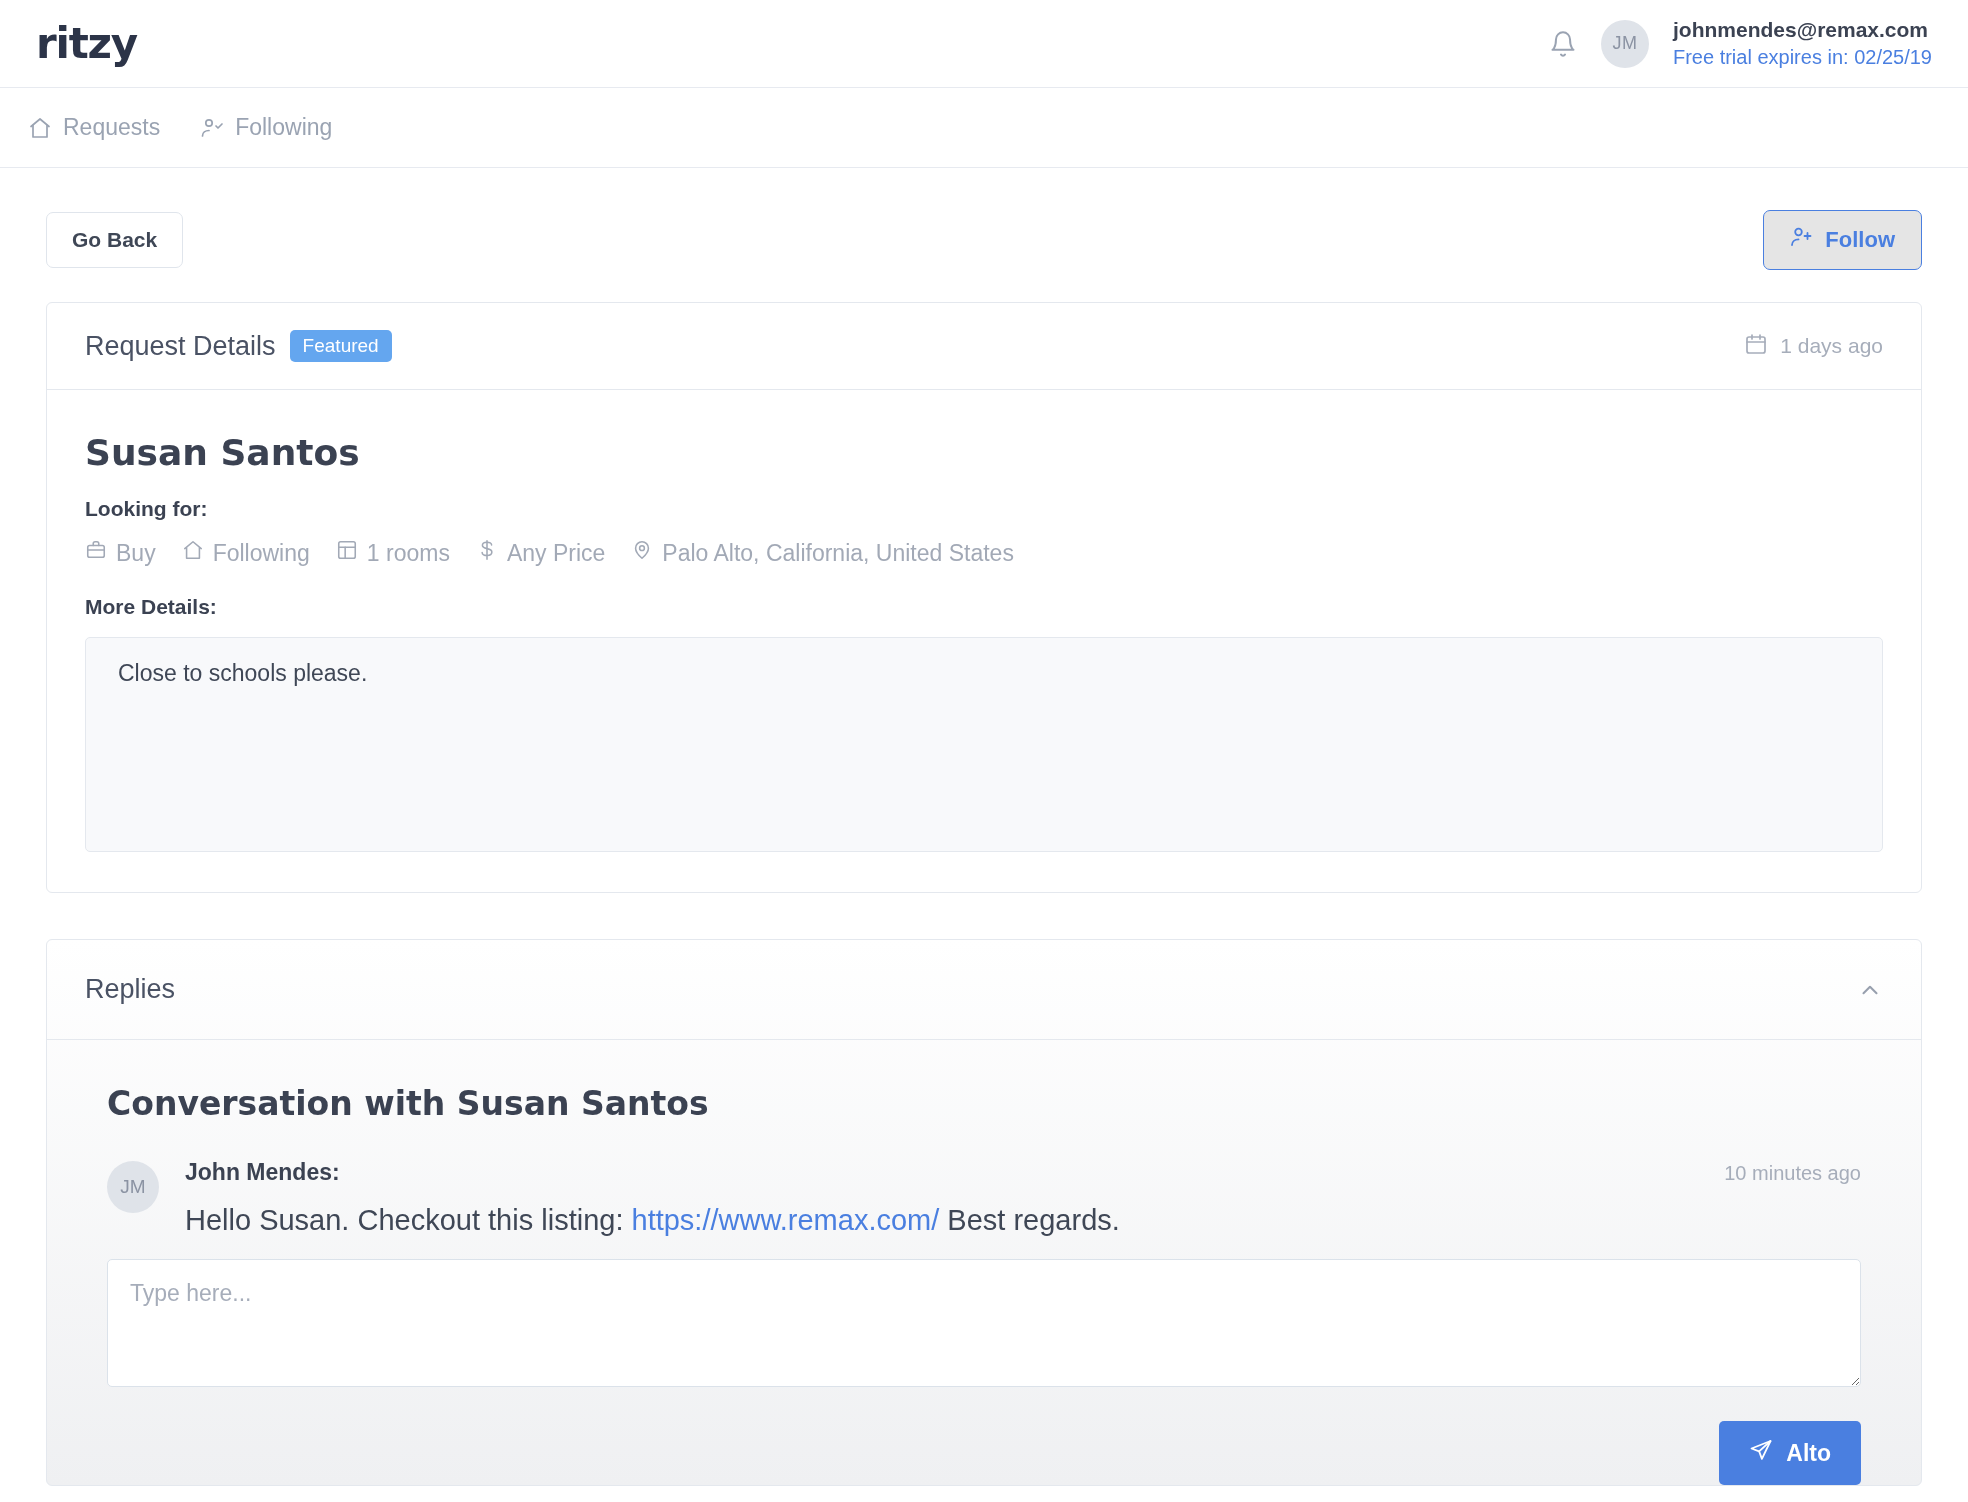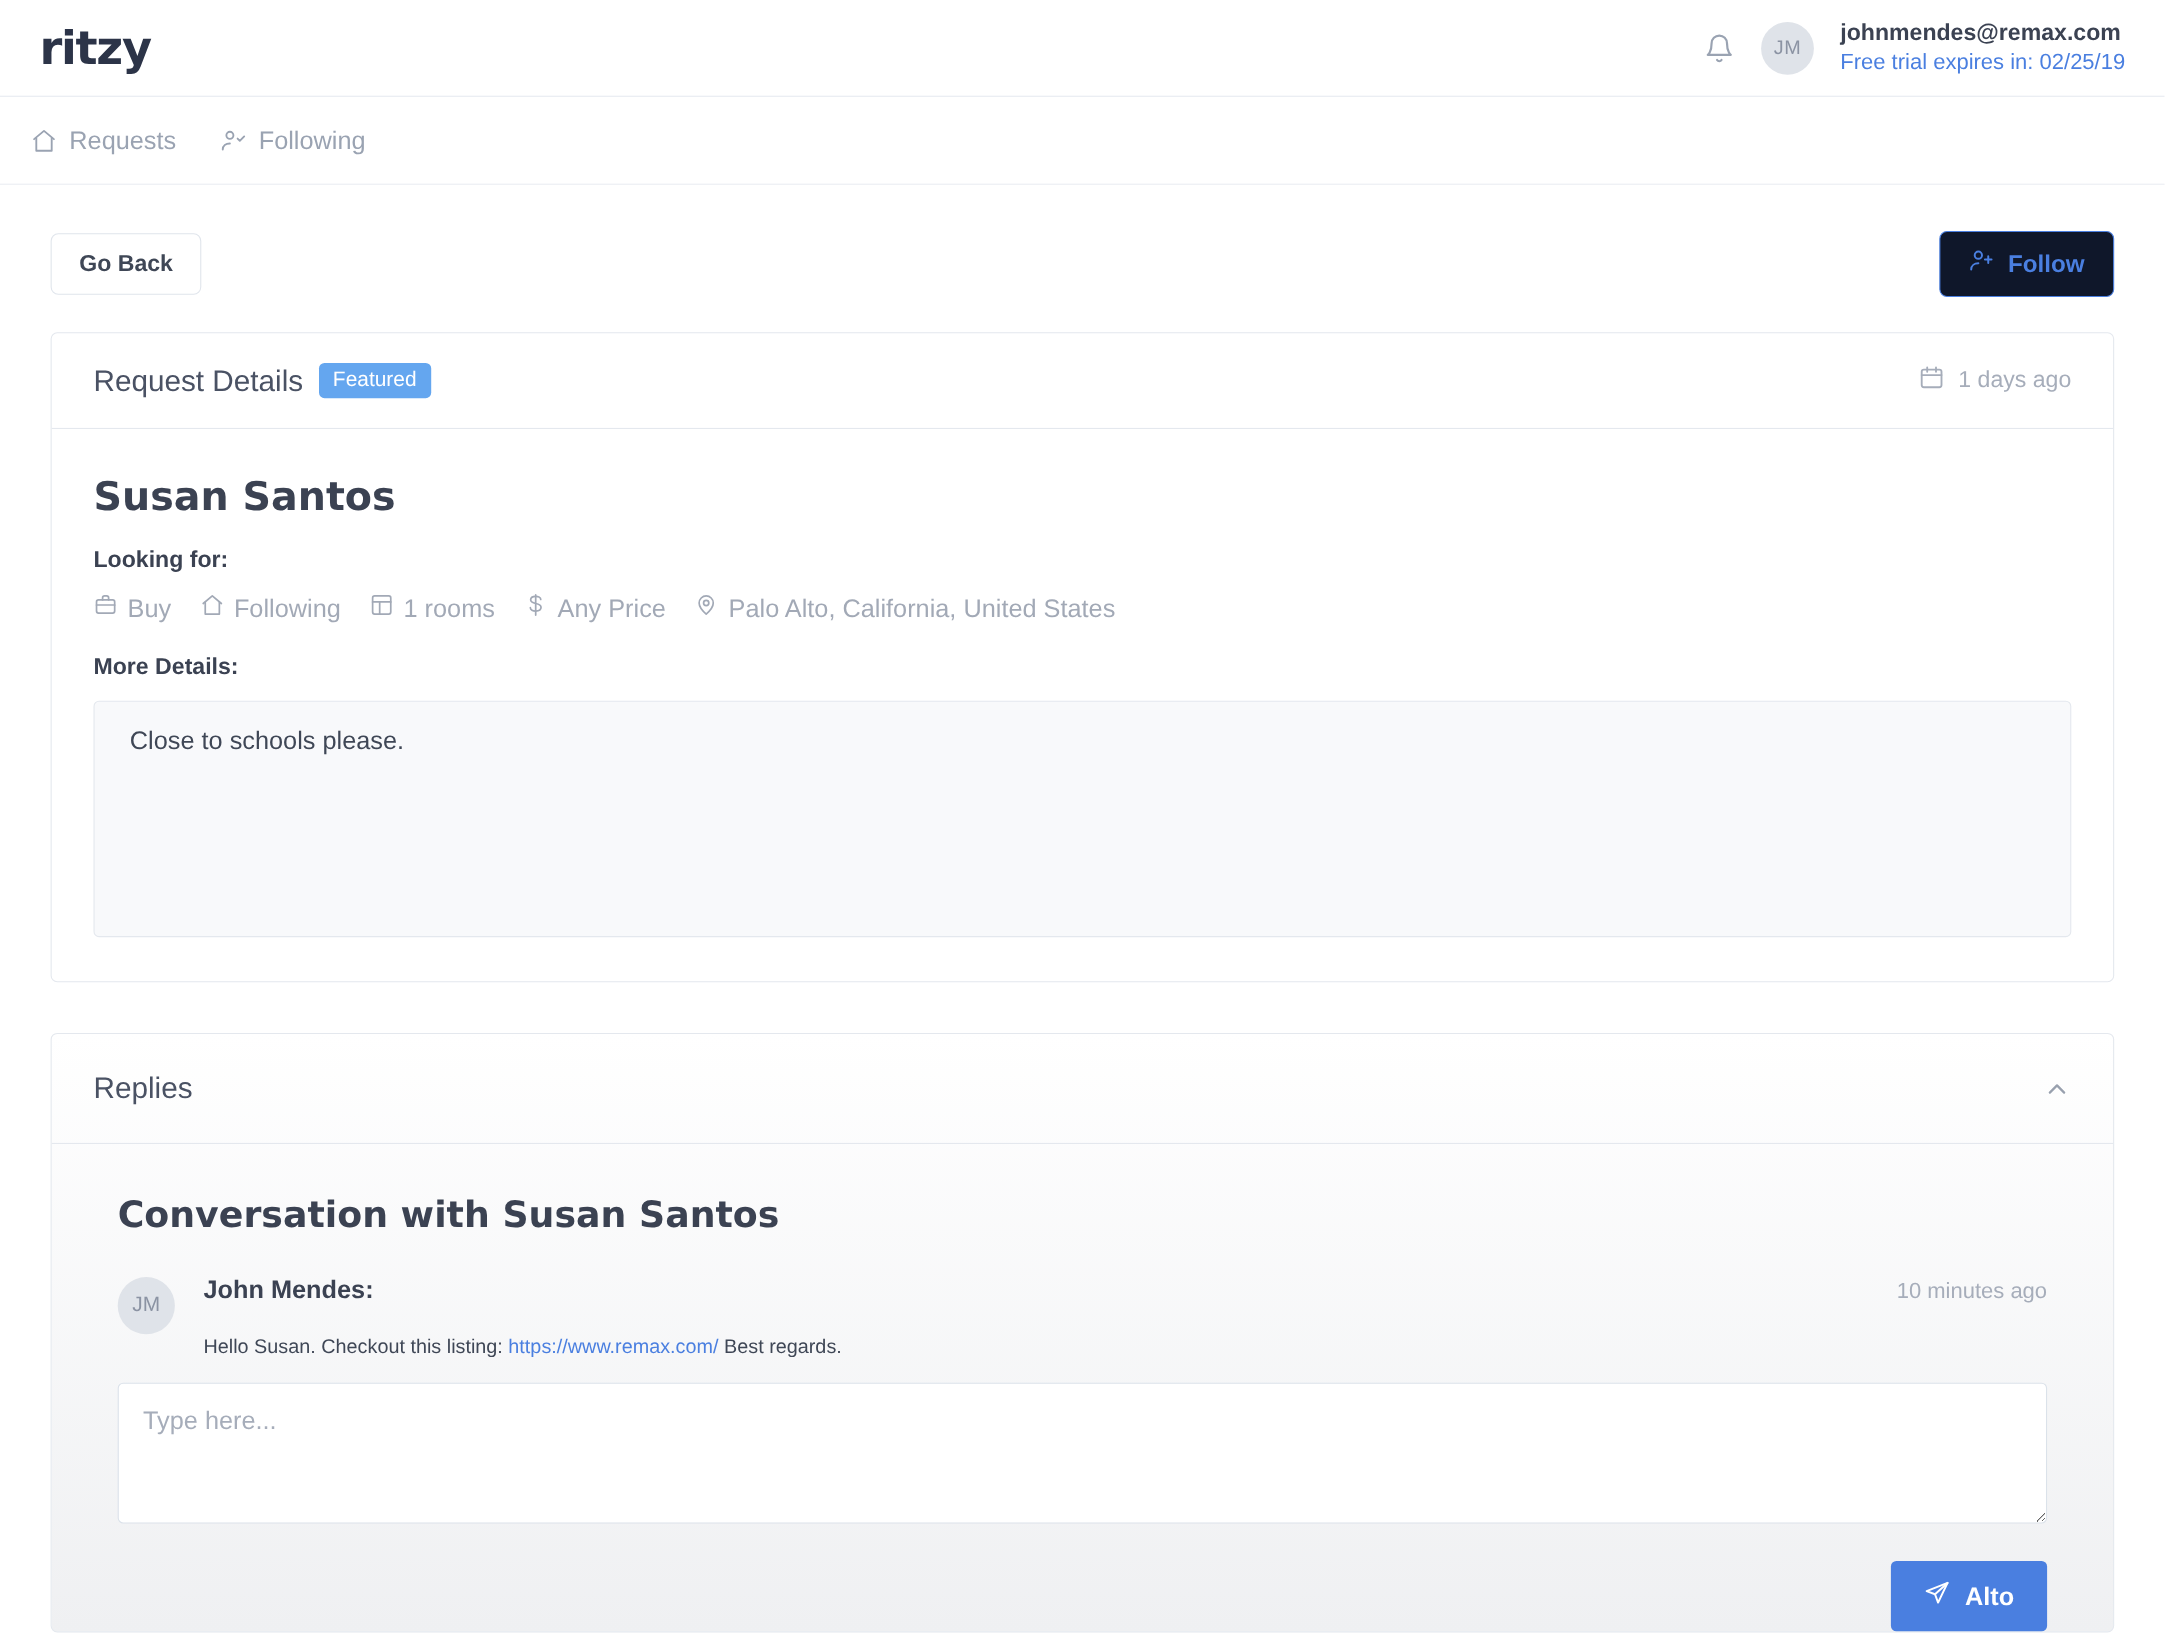--- a/index.html
+++ b/index.html
@@ -85,21 +85,21 @@
     font-size: 21px;
     color: #3f4756;
     font-weight: 600;
     padding: 15px 25px;
     cursor: pointer;
     font-family: "Liberation Sans", sans-serif;
   }
   .btn-follow {
     margin-left: auto;
     border: 1px solid #4a7fe0;
-    background: #0f172a;
+    background: #e5e5e5;
     border-radius: 7px;
     color: #4a7fe0;
     font-size: 22px;
     font-weight: 600;
     padding: 14px 26px;
     display: flex; align-items: center; gap: 11px;
     cursor: pointer;
     font-family: "Liberation Sans", sans-serif;
   }
 
@@ -183,21 +183,21 @@
     background: #dfe3e9; color: #8b93a3;
     display: flex; align-items: center; justify-content: center;
     font-size: 19px;
     flex: 0 0 auto;
     margin-top: 2px;
   }
   .msg-main { margin-left: 26px; flex: 1 1 auto; }
   .msg-headline { display: flex; align-items: baseline; }
   .msg-author { font-size: 23px; font-weight: 700; color: #3b4252; }
   .msg-time { margin-left: auto; font-size: 20px; color: #a6adba; }
-  .msg-text { font-size: 18px; color: #3f4756; margin-top: 28px; }
+  .msg-text { font-size: 29px; color: #3f4756; margin-top: 18px; }
   .msg-link { color: #4a7fe0; text-decoration: none; }
 
   .reply-area { padding: 22px 60px 0 60px; }
   .reply-input {
     width: 100%;
     height: 128px;
     border: 1px solid #dbe2ea;
     border-radius: 5px;
     background: #fff;
     font-size: 23px;

